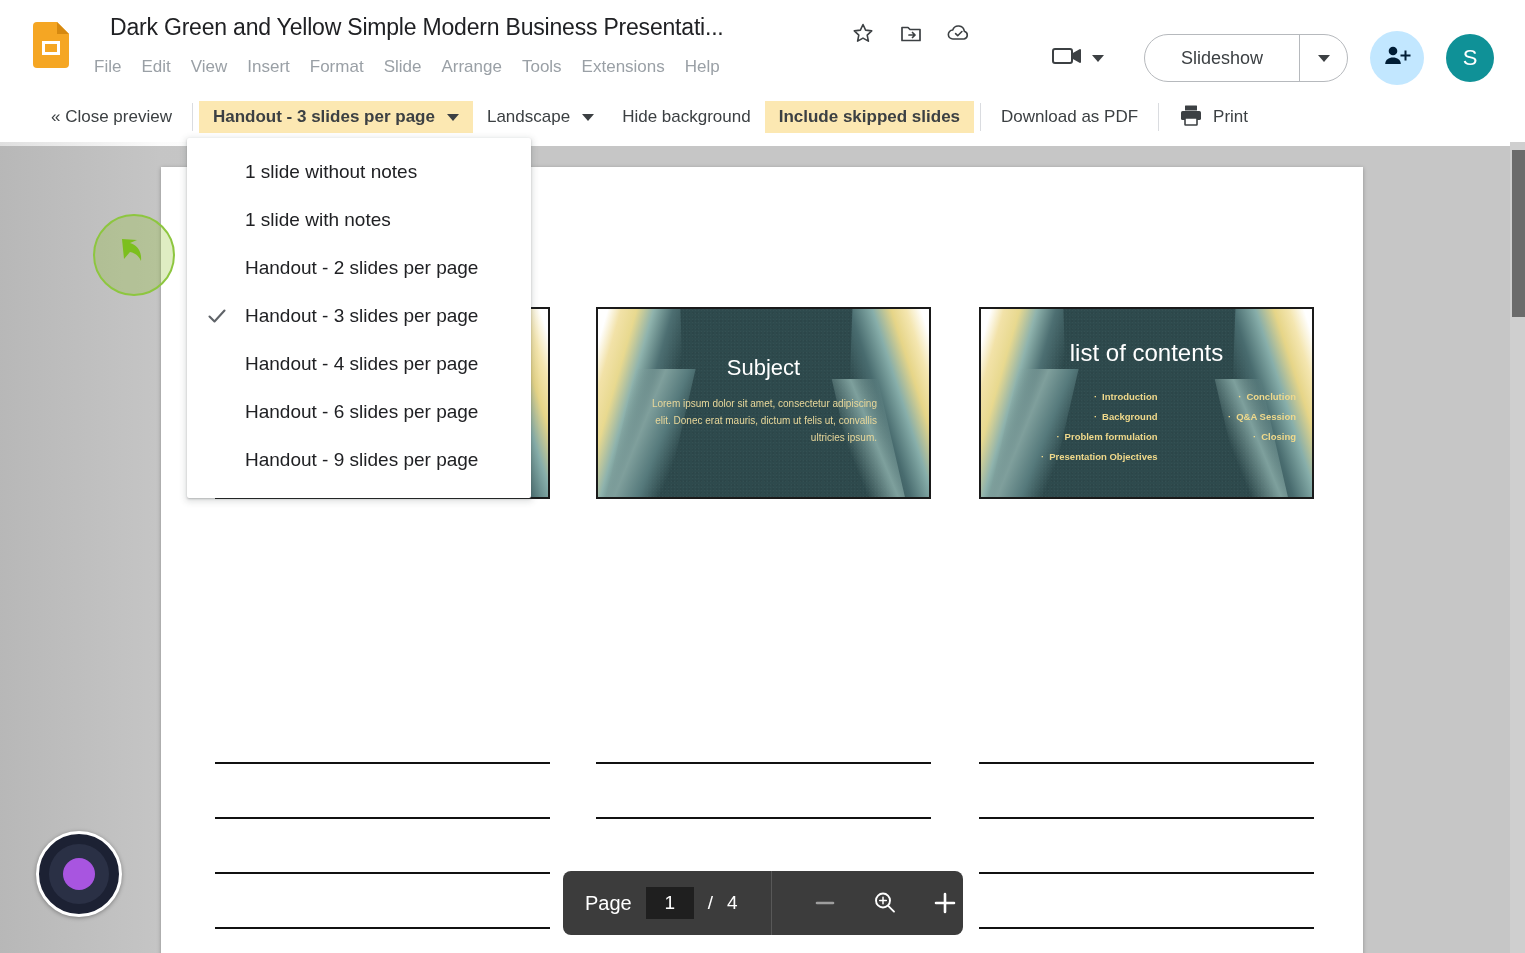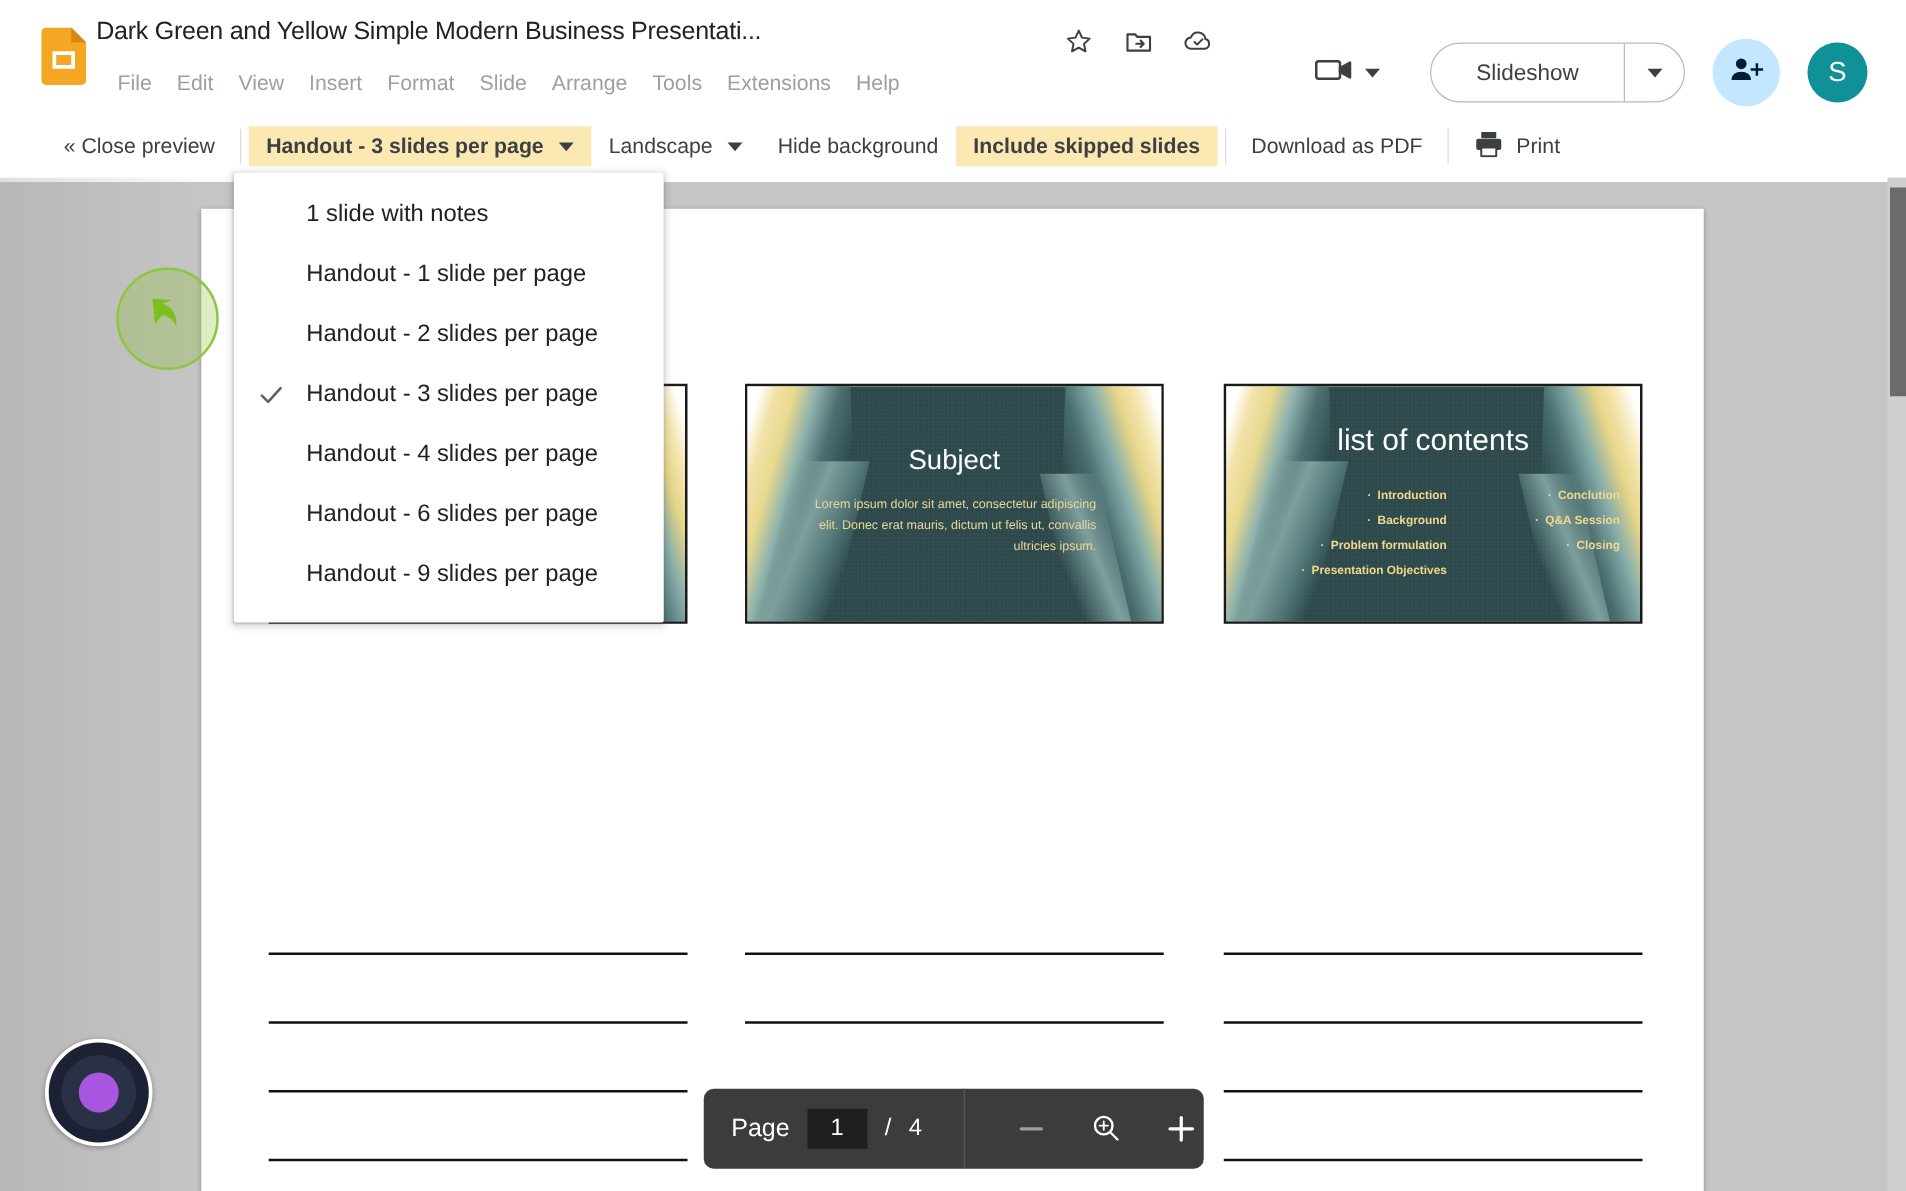--- a/index.html
+++ b/index.html
@@ -13,22 +13,22 @@
 
   
   .header {
     position: absolute; left: 0; top: 0; width: 1525px; height: 92px;
     background: #ffffff;
   }
   .app-logo {
     position: absolute; left: 33px; top: 22px; width: 36px; height: 46px;
   }
   .doc-title {
-    position: absolute; left: 77px; top: 14px;
-    font-size: 20px; color: #202124; font-weight: 400;
+    position: absolute; left: 110px; top: 14px;
+    font-size: 23px; color: #202124; font-weight: 400;
     letter-spacing: -0.2px; white-space: nowrap;
   }
   .title-icons { position: absolute; top: 20px; left: 850px; display: flex; gap: 22px; align-items: center; }
   .title-icons .ti { width: 26px; height: 26px; display: flex; align-items: center; justify-content: center; cursor: pointer; }
   .menubar {
     position: absolute; left: 94px; top: 55px;
     display: flex; gap: 0; align-items: center;
   }
   .menubar .m {
     font-size: 17px; color: #9aa0a6; padding: 2px 10px; cursor: pointer; white-space: nowrap;
@@ -418,24 +418,24 @@
           <div class="note-line"></div>
           <div class="note-line"></div>
         </div>
       </div>
 
     </div>
   </div>
 
   <div class="dropdown">
     <div class="dd-item">
+      <span>1 slide without notes</span>
+    </div>
+    <div class="dd-item">
       <span>1 slide with notes</span>
-    </div>
-    <div class="dd-item">
-      <span>Handout - 1 slide per page</span>
     </div>
     <div class="dd-item">
       <span>Handout - 2 slides per page</span>
     </div>
     <div class="dd-item">
       <span class="dd-check">
         <svg width="22" height="22" viewBox="0 0 22 22" fill="none" stroke="#5f6368" stroke-width="2.1">
           <path d="M3.5 11.5l5 5L18.5 5.5" stroke-linecap="round" stroke-linejoin="round"></path>
         </svg>
       </span>

